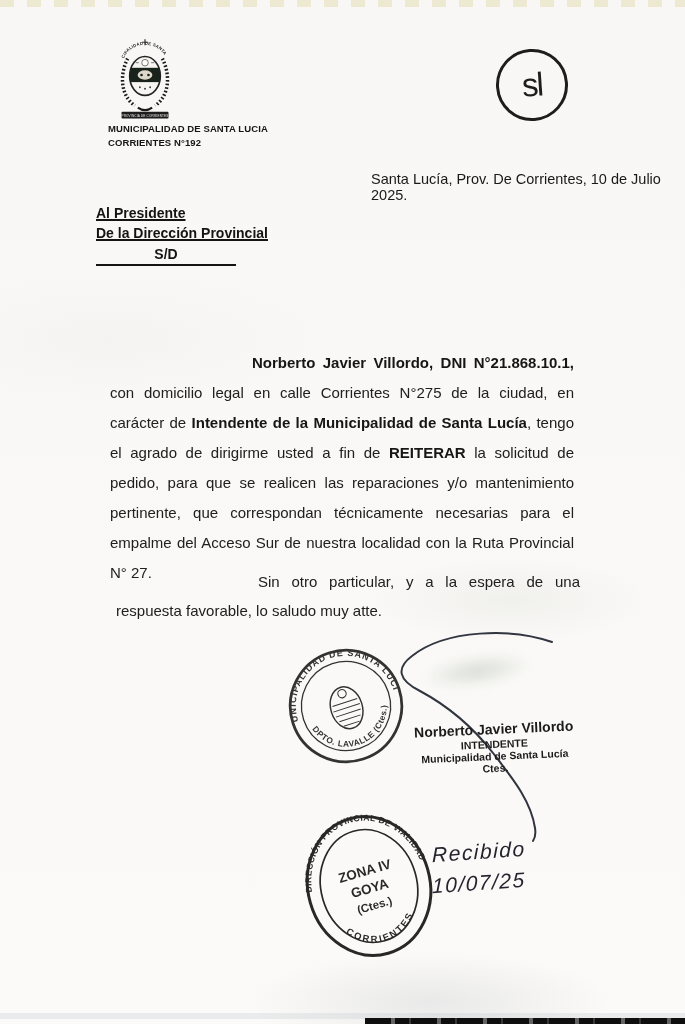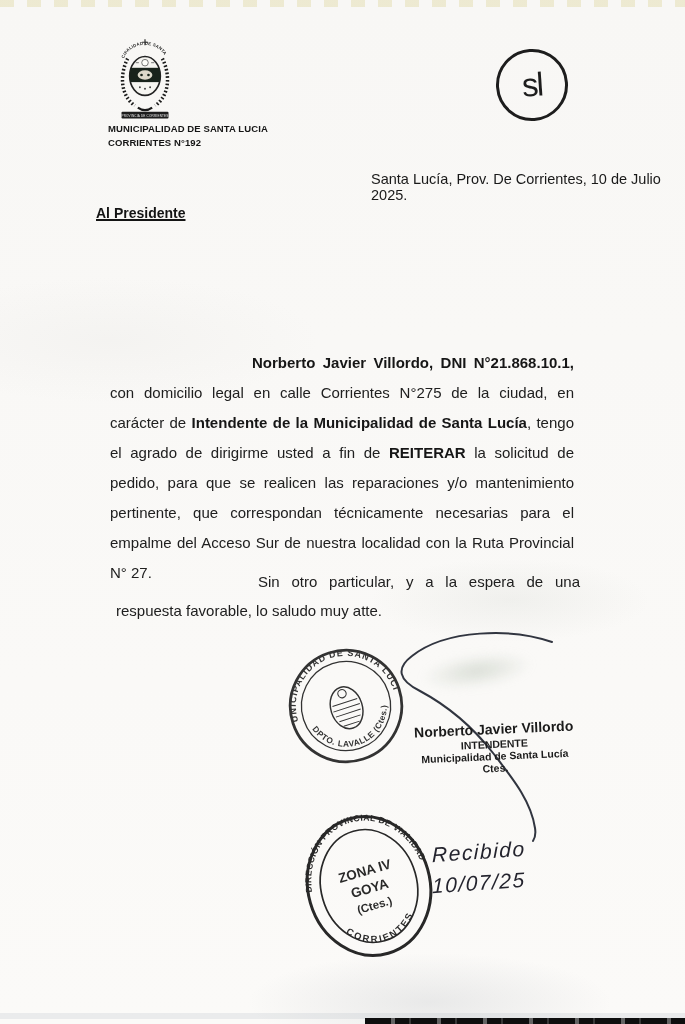--- a/index.html
+++ b/index.html
@@ -131,20 +131,22 @@
   </div>
 
   <div class="sl-logo">
     <span>sl</span>
   </div>
 
   <div class="date-line">Santa Lucía, Prov. De Corrientes, 10 de Julio 2025.</div>
 
   <div class="addressee">
     <div class="a-line">Al Presidente</div>
+    <div class="a-line">De la Dirección Provincial</div>
+    <div class="sd">S/D</div>
   </div>
 
   <p class="body-p p1"><span class="b">Norberto Javier Villordo, DNI N°21.868.10.1,</span><span> con domicilio legal en calle Corrientes N°275 de la ciudad, en carácter de </span><span class="b">Intendente de la Municipalidad de Santa Lucía</span><span>, tengo el agrado de dirigirme usted a fin de </span><span class="bu">REITERAR</span><span> la solicitud de pedido, para que se realicen las reparaciones y/o mantenimiento pertinente, que correspondan técnicamente necesarias para el empalme del Acceso Sur de nuestra localidad con la Ruta Provincial N° 27.</span></p>
 
   <p class="body-p p2">Sin otro particular, y a la espera de una respuesta favorable, lo saludo muy atte.</p>
 
   <div class="smudge"></div>
 
   <svg class="stamp-municipal" viewBox="0 0 140 140" aria-hidden="true">
     <defs>

